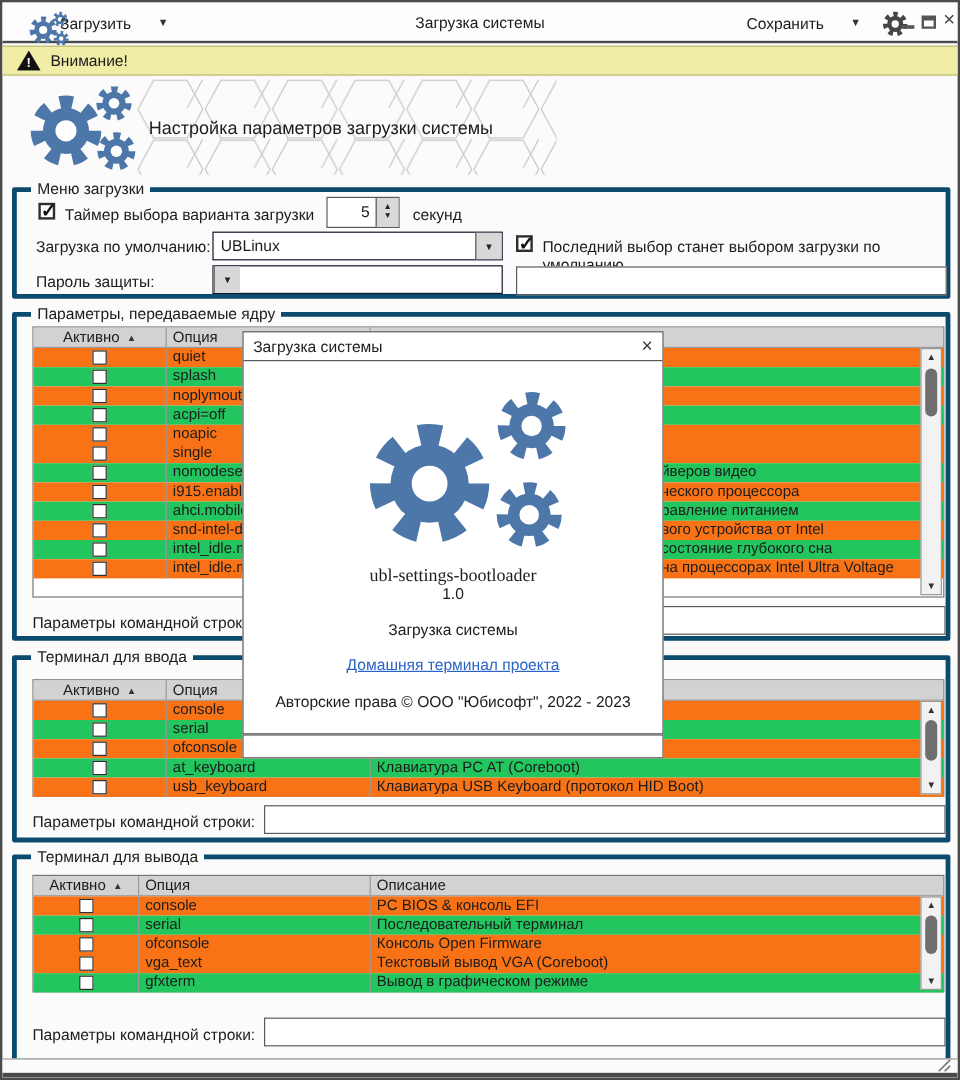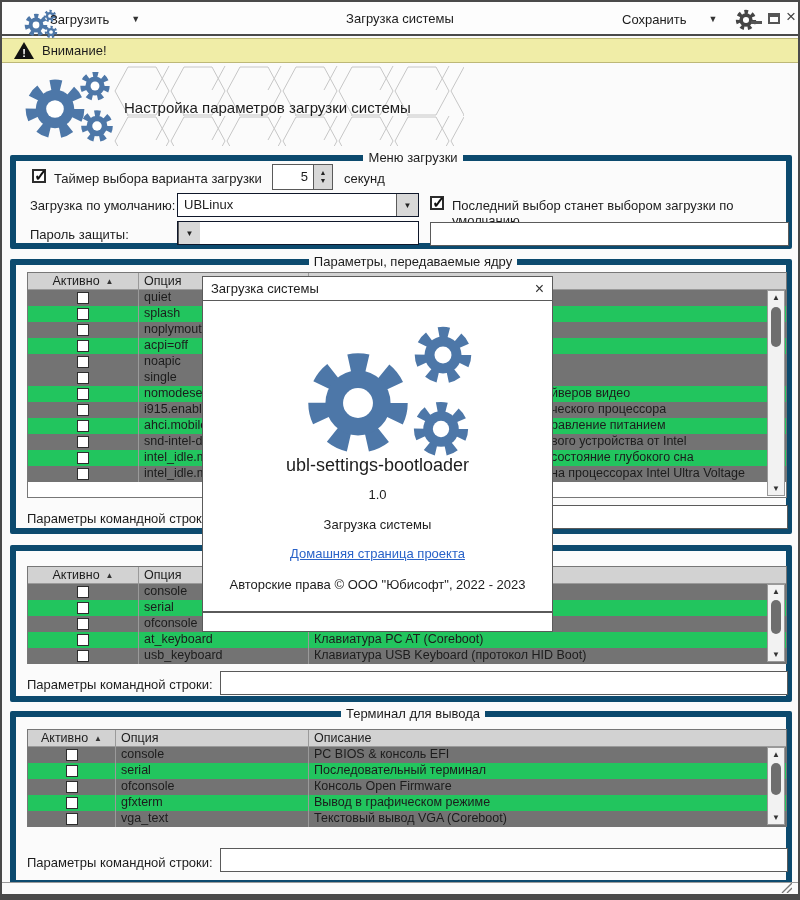--- a/index.html
+++ b/index.html
@@ -24,21 +24,21 @@
   
   #warnbar { position:absolute; left:0; top:36px; width:796px; height:25px; background:#f0eda7; border-top:1px solid #bdb878; border-bottom:1px solid #bdb878; display:flex; align-items:center; }
   #warn-tri { position:relative; width:20px; height:17px; margin-left:12px; background:#111; clip-path:polygon(50% 0,100% 100%,0 100%); }
   #warn-tri span { position:absolute; left:0; right:0; bottom:0px; text-align:center; color:#fff; font-size:11px; font-weight:bold; }
   #warn-text { margin-left:8px; }
   
   #hexes { position:absolute; left:112px; top:64px; }
   #app-logo { position:absolute; left:20px; top:70px; }
   #header-title { position:absolute; left:122px; top:97px; font-size:15px; }
   
-  fieldset { position:absolute; border:6px solid #0c4a6e; border-radius:2px; background:transparent;text-align:center; }
+  fieldset { position:absolute; border:4px solid #0c4a6e; border-radius:2px; background:transparent; }
   legend { margin-left:12px; padding:0 5px; font-size:13px; }
   #fs-menu   { left:8px; top:148px; width:782px; height:99px; }
   #fs-kernel { left:8px; top:252px; width:782px; height:280px; }
   #fs-input  { left:8px; top:538px; width:782px; height:162px; }
   #fs-output { left:8px; top:704px; width:782px; height:180px; }
   
   .cbx { display:inline-block; width:14px; height:14px; border:2px solid #2d2d2d; background:#fff; position:relative; vertical-align:middle; }
   .cbx.checked::after { content:"\2713"; position:absolute; left:0px; top:-5px; font-size:16px; font-weight:bold; color:#111; }
   .abs { position:absolute; }
   .combo { position:absolute; height:24px; background:#fff; border:1px solid #0f172a; display:flex; }
@@ -48,21 +48,21 @@
   .spin .num { width:40px; text-align:right; padding:4px 5px; }
   .spin .btns { width:19px; background:#d8d8d8; border-left:1px solid #5a5a5a; display:flex; flex-direction:column; align-items:center; justify-content:center; font-size:7px; color:#222; line-height:8px; }
   .textinput { position:absolute; height:24px; background:#fff; border:1px solid #5a5a5a; }
   
   .tbl { position:absolute; left:25px; width:760px; border:1px solid #777; background:#fff; }
   .thead { display:flex; height:17px; background:#d2d2d2; border-bottom:1px solid #9a9a9a; font-size:12.5px; }
   .thead .hc { padding:1px 5px; white-space:nowrap; overflow:hidden; }
   .hc-active { display:flex; justify-content:center; align-items:center; gap:6px; }
   .sort-arrow { font-size:8px; color:#333; }
   .trow { display:flex; height:16px; line-height:15px; font-size:12.5px; background:#22c55e; }
-  .trow.alt { background:#737373; }
+  .trow.alt { background:#f97316; }
   .cell { white-space:nowrap; overflow:hidden; padding:0 5px; }
   .c-active { display:flex; align-items:center; justify-content:center; padding:0; }
   .c-active .cbx { width:12px; height:12px; border-width:1.5px; }
   .c-option { border-left:1px solid #9a9a9a; }
   .c-desc { border-left:1px solid #9a9a9a; flex:1; }
   .t-std .c-active { width:110px; } .t-std .c-option { width:170px; }
   .t-wide .c-active { width:87px; } .t-wide .c-option { width:193px; }
   .desc-frag { padding-left:242px; }
   
   .sbar { position:absolute; right:1px; width:18px; background:#f2f2f2; border:1px solid #999; }
@@ -70,21 +70,21 @@
   .sb-thumb { position:absolute; left:3px; width:10px; background:#6e6e6e; border-radius:5px; }
   
   .cmd-label { position:absolute; left:25px; }
   
   #dialog { position:absolute; left:200px; top:274px; width:351px; background:#fff; border:1px solid #5a5a5a; z-index:50; }
   #dlg-title { height:24px; border-bottom:1px solid #5a5a5a; position:relative; line-height:23px; padding-left:8px; }
   #dlg-close { position:absolute; right:8px; top:0; font-size:16px; color:#333; line-height:23px; }
   #dlg-body { position:relative; height:310px; }
   #dlg-gears { position:absolute; left:58px; top:10px; }
   .dlg-line { position:absolute; left:0; right:0; text-align:center; }
-  #dlg-app { top:154px; font-size:18px; }
+  #dlg-app { top:171px; font-size:15px;font-family:Liberation Serif, serif; }
   #dlg-ver { top:186px; }
   #dlg-sub { top:216px; }
   #dlg-link { top:245px; color:#2a63c8; text-decoration:underline; }
   #dlg-copy { top:276px; }
   #dlg-footer { position:absolute; left:200px; top:610px; width:351px; height:20px; background:#fff; border:1px solid #5a5a5a; z-index:50; }
   
   #statusbar { position:absolute; left:0; bottom:4px; width:796px; height:12px; border-top:1px solid #9a9a9a; background:#fbfbfb; }
   #grip { position:absolute; right:6px; bottom:1px; }
   #bottom-strip { position:absolute; left:0; bottom:0; width:796px; height:4px; background:#4a4a4a; }
   label, .static { cursor:default; }
@@ -371,33 +371,33 @@
           <div class="cell c-option">serial</div>
           <div class="cell c-desc">Последовательный терминал</div>
         </div>
         <div class="trow alt">
           <div class="cell c-active">
             <span class="cbx"></span>
           </div>
           <div class="cell c-option">ofconsole</div>
           <div class="cell c-desc">Консоль Open Firmware</div>
         </div>
+        <div class="trow alt">
+          <div class="cell c-active">
+            <span class="cbx"></span>
+          </div>
+          <div class="cell c-option">vga_text</div>
+          <div class="cell c-desc">Текстовый вывод VGA (Coreboot)</div>
+        </div>
         <div class="trow">
           <div class="cell c-active">
             <span class="cbx"></span>
           </div>
           <div class="cell c-option">gfxterm</div>
           <div class="cell c-desc">Вывод в графическом режиме</div>
-        </div>
-        <div class="trow alt">
-          <div class="cell c-active">
-            <span class="cbx"></span>
-          </div>
-          <div class="cell c-option">vga_text</div>
-          <div class="cell c-desc">Текстовый вывод VGA (Coreboot)</div>
         </div>
       </div>
     <div class="sbar" style="top:17px;bottom:1px;">
       <span class="sb-arrow" style="top:2px;">▲</span>
       <div class="sb-thumb" style="top:15px;height:32px;"></div>
       <span class="sb-arrow" style="bottom:2px;">▼</span>
     </div>
   </div>
   <span class="cmd-label static" style="top:853px;">Параметры командной строки:</span>
   <div class="textinput" style="left:218px;top:846px;width:568px;"></div>
@@ -415,21 +415,21 @@
             <circle cx="182" cy="44" r="22" fill="none" stroke="#4d77a8" stroke-width="12.5" stroke-dasharray="9.873576911282209 9.873576911282209"></circle>
             <circle cx="182" cy="44" r="18.5" fill="#4d77a8"></circle>
             <circle cx="182" cy="44" r="8.5" fill="#fff"></circle>
             <circle cx="180" cy="118" r="21.12" fill="none" stroke="#4d77a8" stroke-width="12" stroke-dasharray="9.478633834830918 9.478633834830918"></circle>
             <circle cx="180" cy="118" r="17.759999999999998" fill="#4d77a8"></circle>
             <circle cx="180" cy="118" r="8.16" fill="#fff"></circle>
           </svg></span>
       <div class="dlg-line static" id="dlg-app">ubl-settings-bootloader</div>
       <div class="dlg-line static" id="dlg-ver">1.0</div>
       <div class="dlg-line static" id="dlg-sub">Загрузка системы</div>
-      <div class="dlg-line" id="dlg-link">Домашняя страница проекта</div>
+      <div class="dlg-line" id="dlg-link">Домашняя терминал проекта</div>
       <div class="dlg-line static" id="dlg-copy">Авторские права © ООО "Юбисофт", 2022 - 2023</div>
     </div>
   </div>
   <div id="dlg-footer"></div>
 
   <div id="statusbar">
     <svg id="grip" width="12" height="10">
       <line x1="2" y1="10" x2="12" y2="0" stroke="#777" stroke-width="1.3"></line>
       <line x1="7" y1="10" x2="12" y2="5" stroke="#777" stroke-width="1.3"></line>
     </svg>

